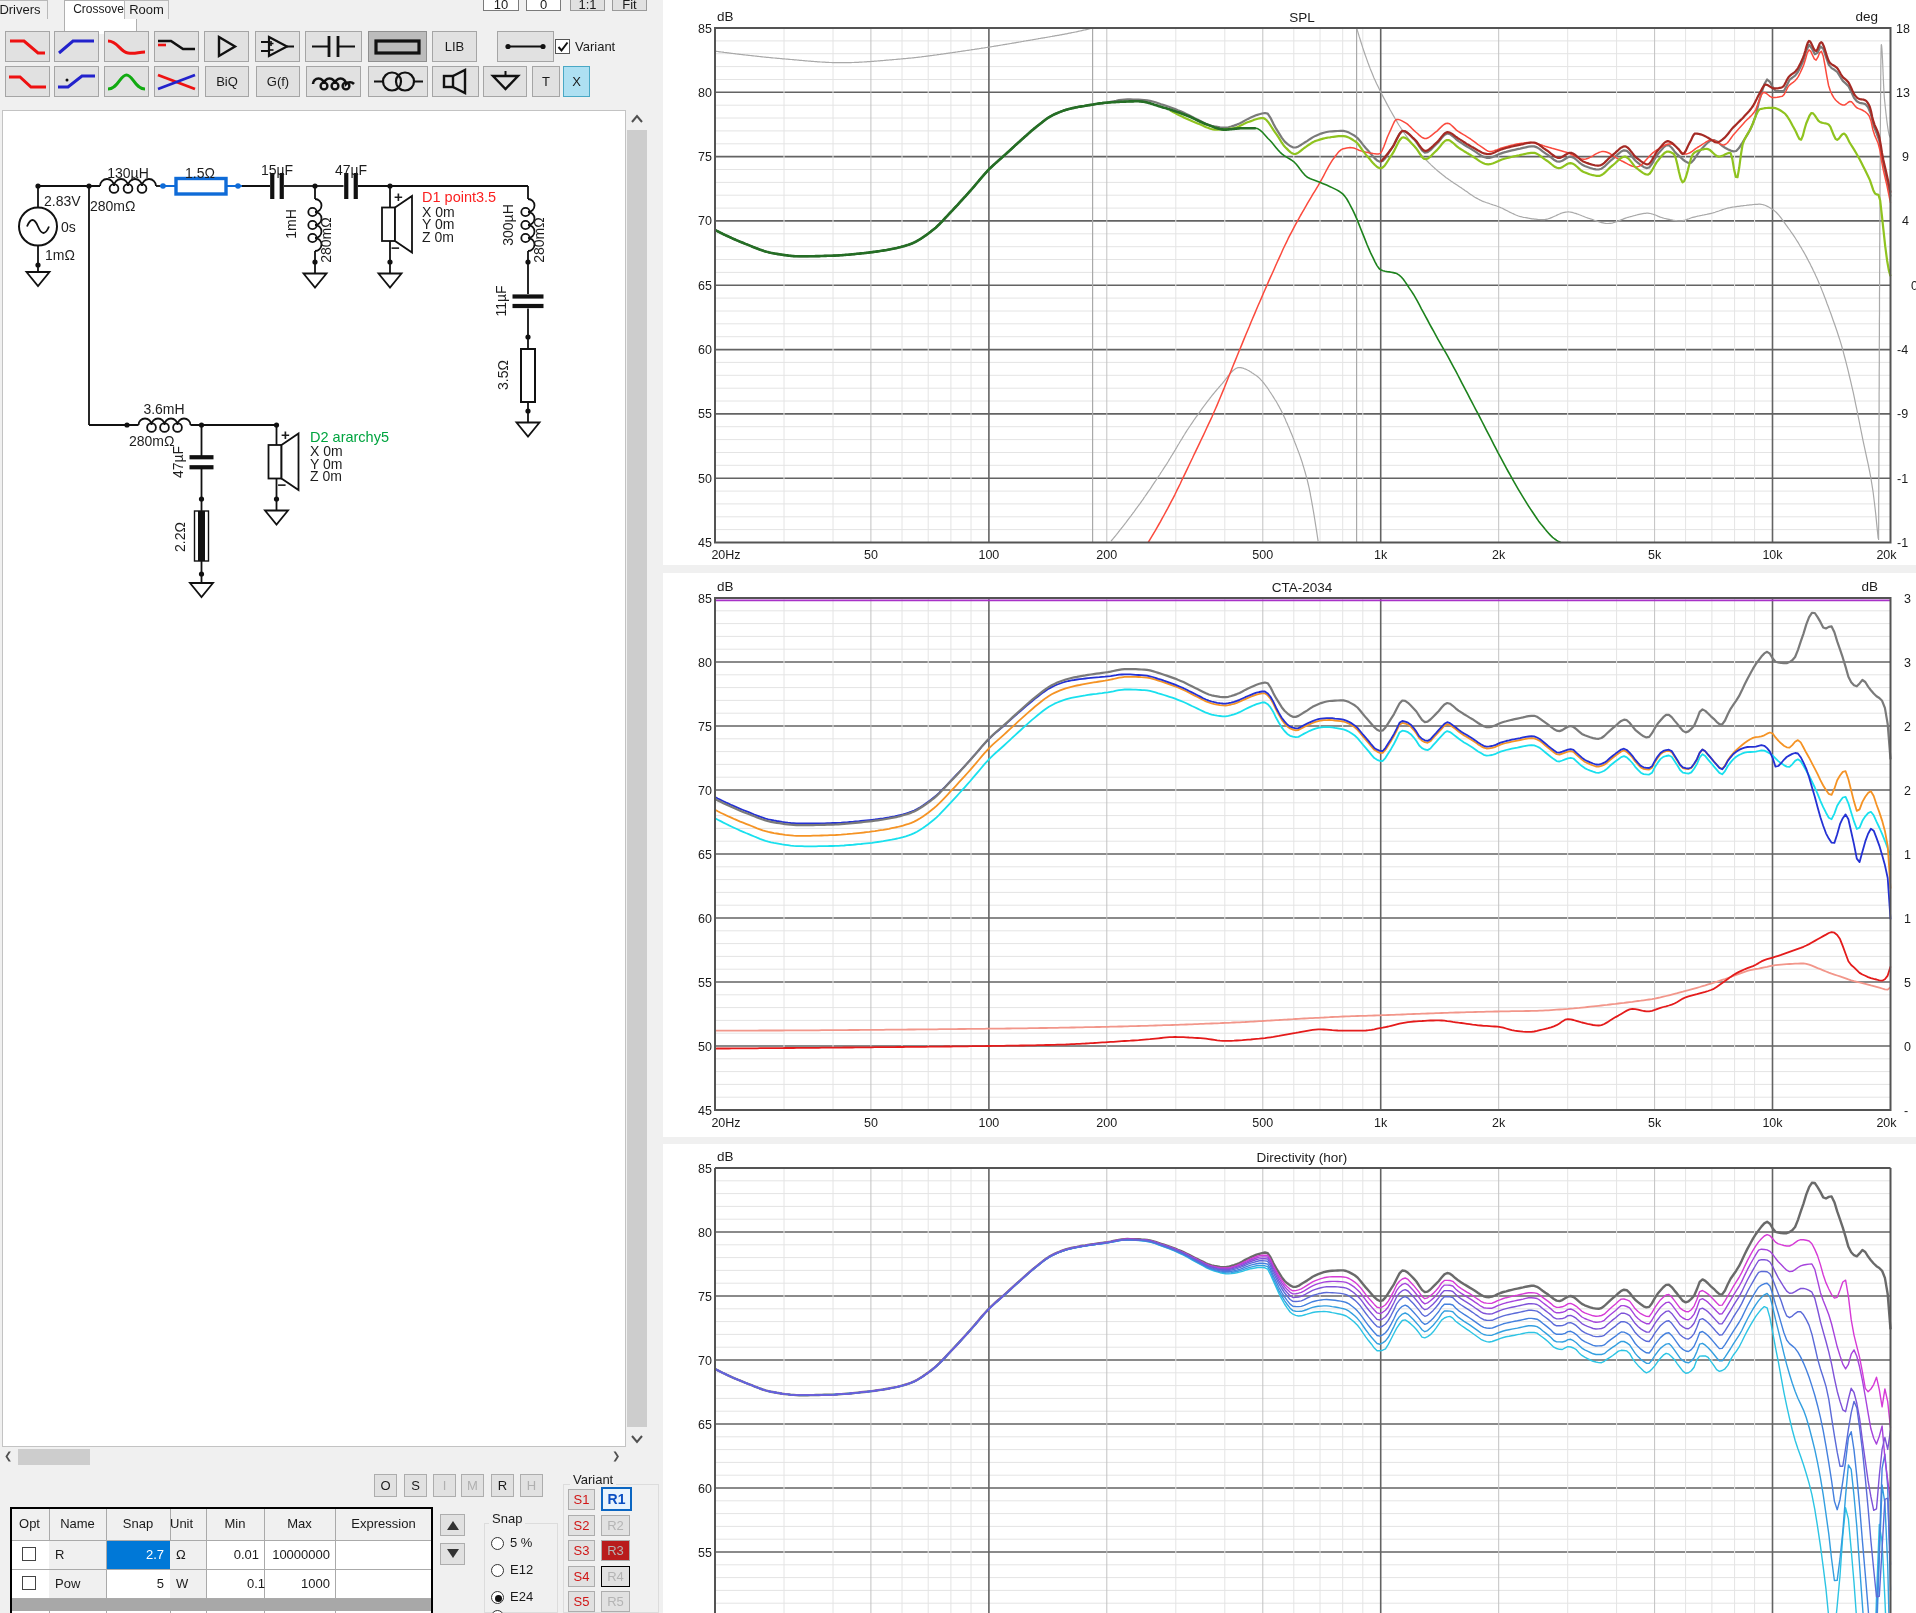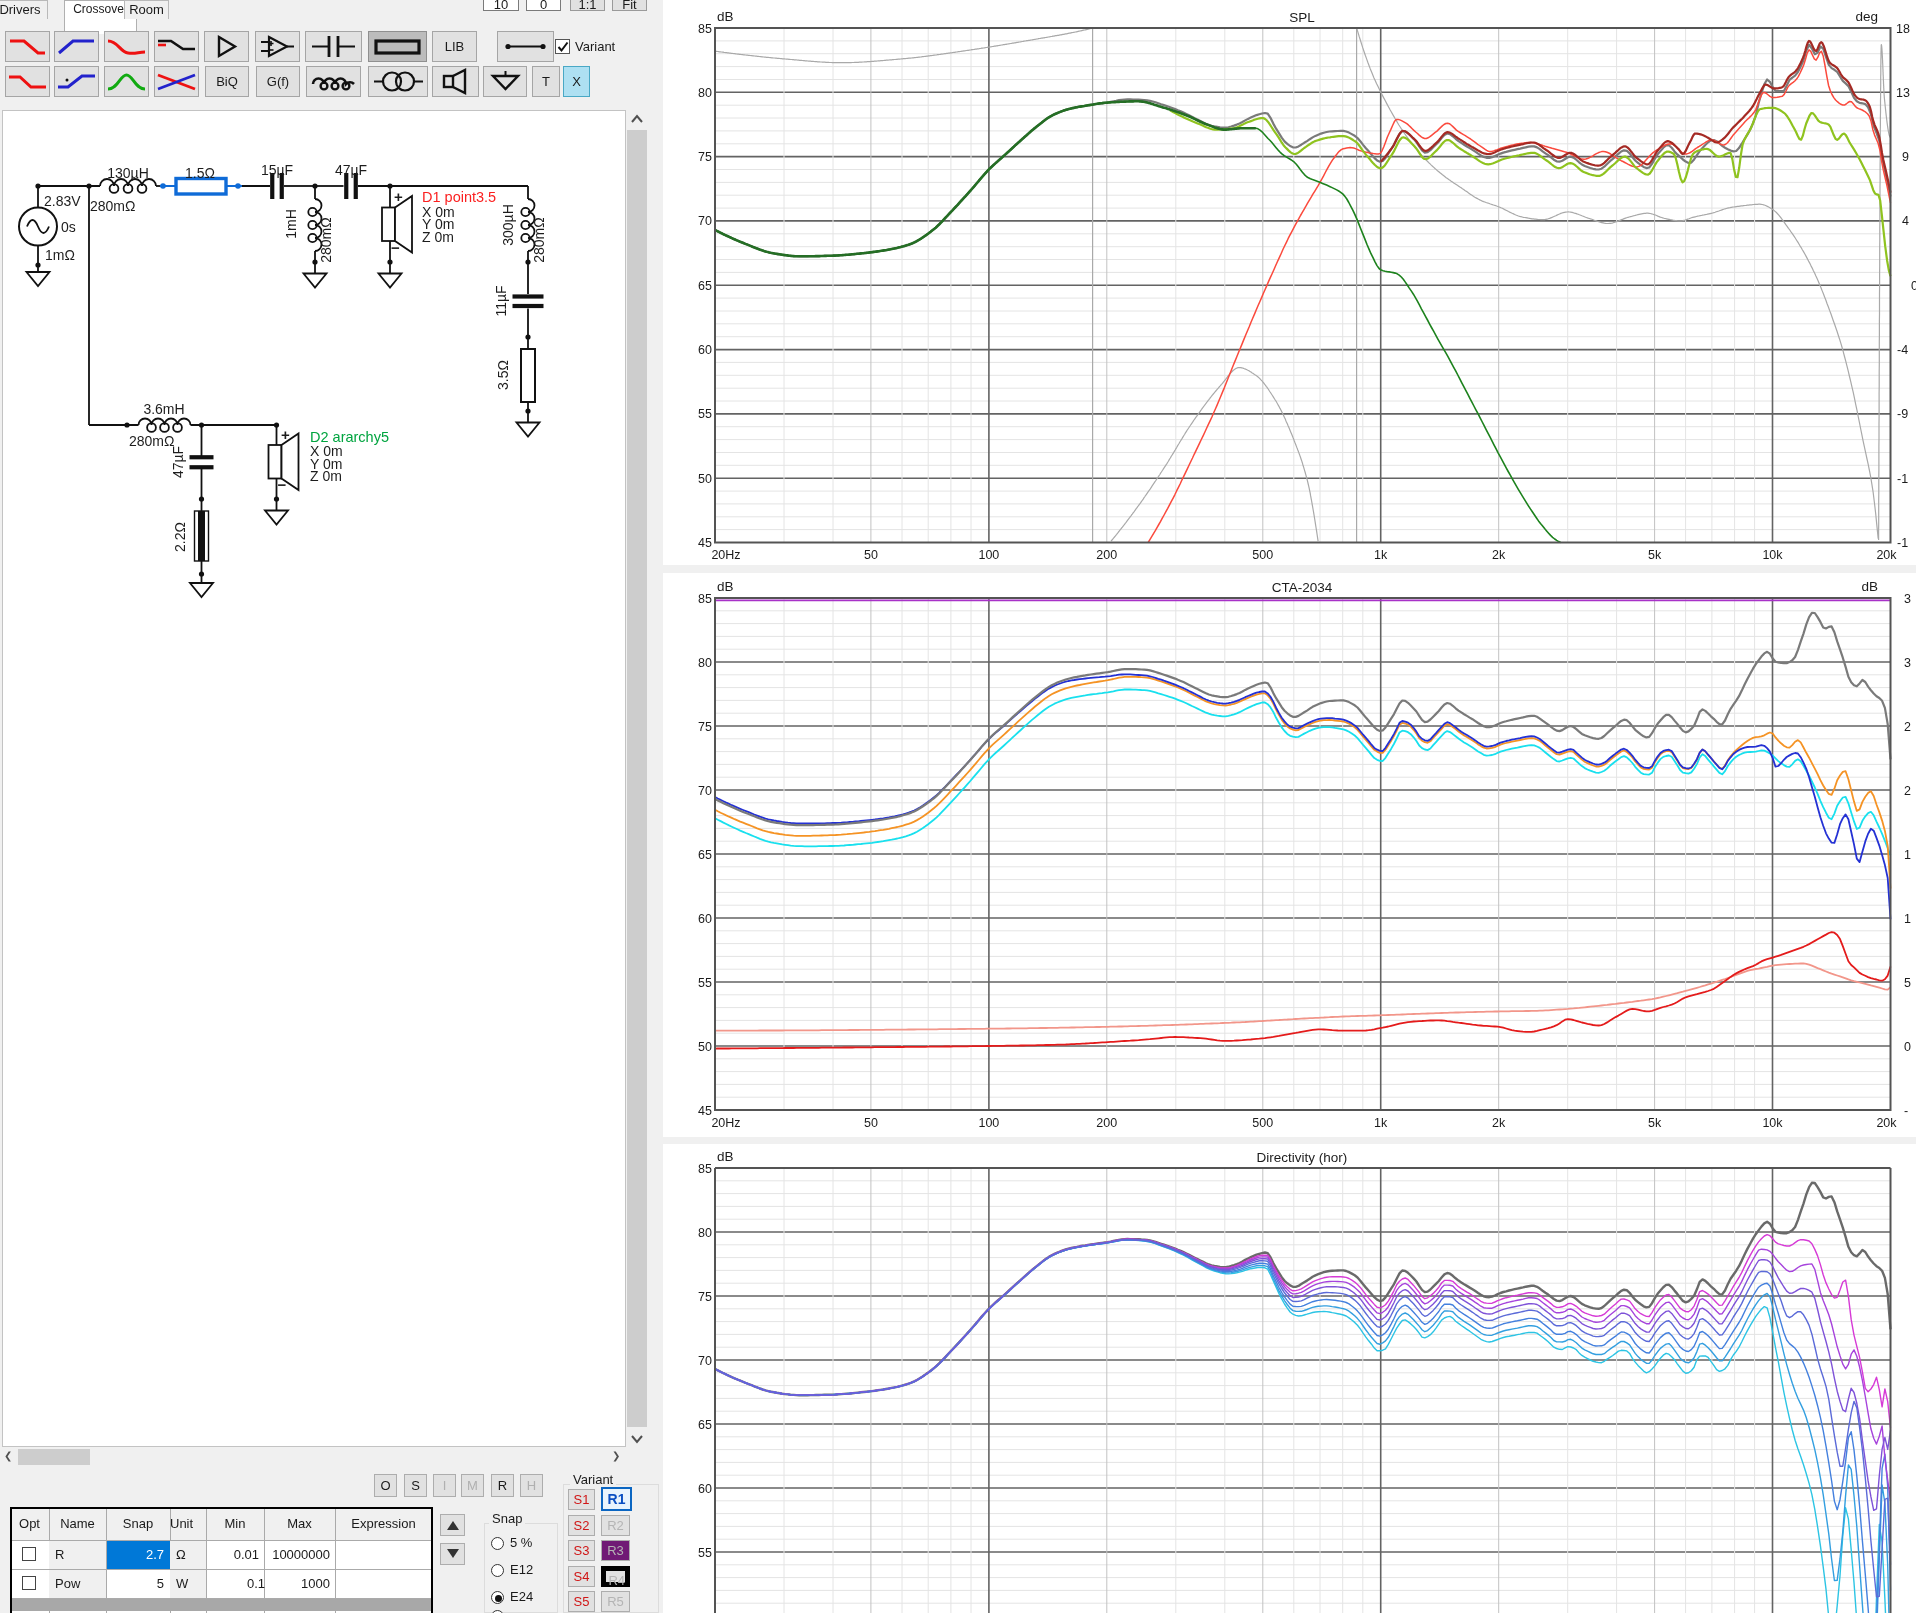--- a/index.html
+++ b/index.html
@@ -575,23 +575,23 @@
 <div style="position:absolute;left:461px;top:1474px;width:23px;height:23px;background:#e1e1e1;border:1px solid #adadad;font-size:13px;color:#b0b0b0;text-align:center;line-height:22px">M</div>
 <div style="position:absolute;left:491px;top:1474px;width:23px;height:23px;background:#e1e1e1;border:1px solid #adadad;font-size:13px;color:#1a1a1a;text-align:center;line-height:22px">R</div>
 <div style="position:absolute;left:520px;top:1474px;width:23px;height:23px;background:#e1e1e1;border:1px solid #adadad;font-size:13px;color:#b0b0b0;text-align:center;line-height:22px">H</div>
 <div style="position:absolute;left:563px;top:1484px;width:96px;height:129px;border:1px solid #dcdcdc"></div>
 <div style="position:absolute;left:570px;top:1472px;font-size:13px;background:#f0f0f0;padding:0 3px">Variant</div>
 <div style="position:absolute;left:568px;top:1489px;width:27px;height:21px;background:#e1e1e1;border:1px solid #adadad;font-size:13px;color:#d01616;text-align:center;line-height:20px">S1</div>
 <div style="position:absolute;left:601px;top:1487px;width:31px;height:24px;background:#e8f4fd;border:2px solid #0b66c2;font-size:14px;font-weight:bold;color:#0b50c2;text-align:center;line-height:21px">R1</div>
 <div style="position:absolute;left:568px;top:1515px;width:27px;height:21px;background:#e1e1e1;border:1px solid #adadad;font-size:13px;color:#d01616;text-align:center;line-height:20px">S2</div>
 <div style="position:absolute;left:601px;top:1515px;width:29px;height:21px;background:#e1e1e1;border:1px solid #adadad;font-size:13px;color:#b4b4b4;text-align:center;line-height:20px">R2</div>
 <div style="position:absolute;left:568px;top:1540px;width:27px;height:21px;background:#e1e1e1;border:1px solid #adadad;font-size:13px;color:#d01616;text-align:center;line-height:20px">S3</div>
-<div style="position:absolute;left:601px;top:1540px;width:29px;height:21px;background:#701a75;border:1px solid #adadad;font-size:13px;color:#b4b4b4;text-align:center;line-height:20px">R3</div>
+<div style="position:absolute;left:601px;top:1540px;width:29px;height:21px;background:#b91c1c;border:1px solid #adadad;font-size:13px;color:#b4b4b4;text-align:center;line-height:20px">R3</div>
 <div style="position:absolute;left:568px;top:1566px;width:27px;height:21px;background:#e1e1e1;border:1px solid #adadad;font-size:13px;color:#d01616;text-align:center;line-height:20px">S4</div>
-<div style="position:absolute;left:601px;top:1566px;width:29px;height:21px;background:#e1e1e1;border:5px solid #000000;font-size:13px;color:#b4b4b4;text-align:right;line-height:20px">R4</div>
+<div style="position:absolute;left:601px;top:1566px;width:29px;height:21px;background:#e1e1e1;border:1px solid #000000;font-size:13px;color:#b4b4b4;text-align:center;line-height:20px">R4</div>
 <div style="position:absolute;left:568px;top:1591px;width:27px;height:21px;background:#e1e1e1;border:1px solid #adadad;font-size:13px;color:#d01616;text-align:center;line-height:20px">S5</div>
 <div style="position:absolute;left:601px;top:1591px;width:29px;height:21px;background:#e1e1e1;border:1px solid #adadad;font-size:13px;color:#b4b4b4;text-align:center;line-height:20px">R5</div>
 <div style="position:absolute;left:440px;top:1514px;width:25px;height:22px;background:#e1e1e1;border:1px solid #adadad"></div>
 <svg style="position:absolute;left:445px;top:1519px" width="16" height="12" viewBox="0 0 16 12">
     <path d="M2 11 L8 2 L14 11 Z" fill="#333"></path>
   </svg>
 <div style="position:absolute;left:440px;top:1543px;width:25px;height:22px;background:#e1e1e1;border:1px solid #adadad"></div>
 <svg style="position:absolute;left:445px;top:1548px" width="16" height="12" viewBox="0 0 16 12">
     <path d="M2 1 L8 10 L14 1 Z" fill="#333"></path>
   </svg>

